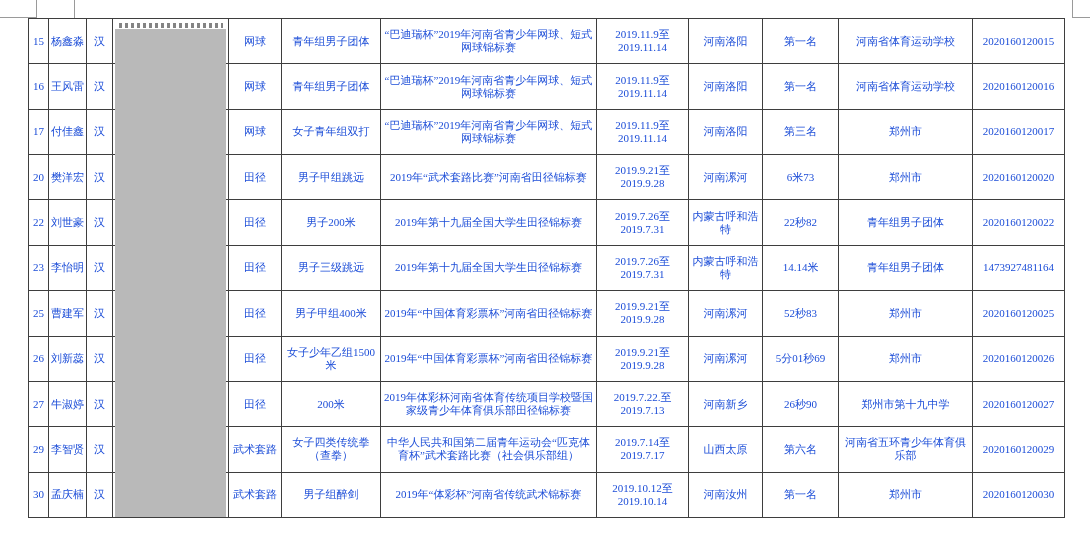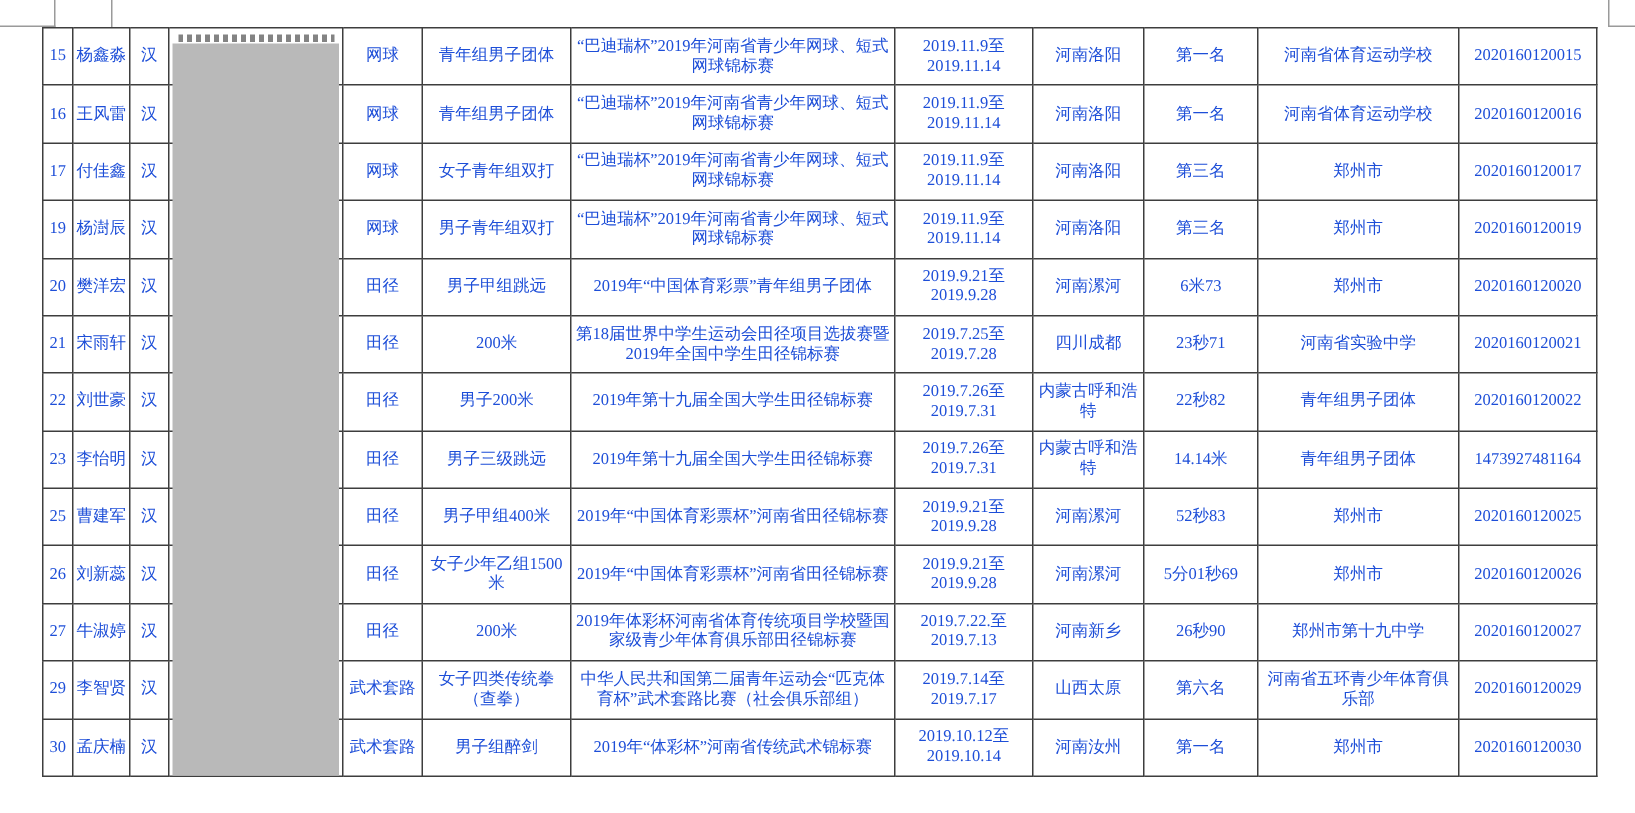--- a/index.html
+++ b/index.html
@@ -126,69 +126,35 @@
     <td>
       <span class="date-line">2019.11.9至</span>
       <span class="date-line">2019.11.14</span>
     </td>
     <td>河南洛阳</td>
     <td>第三名</td>
     <td>郑州市</td>
     <td>2020160120017</td>
   </tr>
         <tr>
-    <td>19</td>
-    <td>杨澍辰</td>
-    <td>汉</td>
-    <td></td>
-    <td>网球</td>
-    <td>男子青年组双打</td>
-    <td>“巴迪瑞杯”2019年河南省青少年网球、短式网球锦标赛</td>
-    <td>
-      <span class="date-line">2019.11.9至</span>
-      <span class="date-line">2019.11.14</span>
-    </td>
-    <td>河南洛阳</td>
-    <td>第三名</td>
-    <td>郑州市</td>
-    <td>2020160120019</td>
-  </tr>
-        <tr>
     <td>20</td>
     <td>樊洋宏</td>
     <td>汉</td>
     <td></td>
     <td>田径</td>
     <td>男子甲组跳远</td>
-    <td>2019年“中国体育彩票”青年组男子团体</td>
+    <td>2019年“武术套路比赛”河南省田径锦标赛</td>
     <td>
       <span class="date-line">2019.9.21至</span>
       <span class="date-line">2019.9.28</span>
     </td>
     <td>河南漯河</td>
     <td>6米73</td>
     <td>郑州市</td>
     <td>2020160120020</td>
-  </tr>
-        <tr>
-    <td>21</td>
-    <td>宋雨轩</td>
-    <td>汉</td>
-    <td></td>
-    <td>田径</td>
-    <td>200米</td>
-    <td>第18届世界中学生运动会田径项目选拔赛暨2019年全国中学生田径锦标赛</td>
-    <td>
-      <span class="date-line">2019.7.25至</span>
-      <span class="date-line">2019.7.28</span>
-    </td>
-    <td>四川成都</td>
-    <td>23秒71</td>
-    <td>河南省实验中学</td>
-    <td>2020160120021</td>
   </tr>
         <tr>
     <td>22</td>
     <td>刘世豪</td>
     <td>汉</td>
     <td></td>
     <td>田径</td>
     <td>男子200米</td>
     <td>2019年第十九届全国大学生田径锦标赛</td>
     <td>

